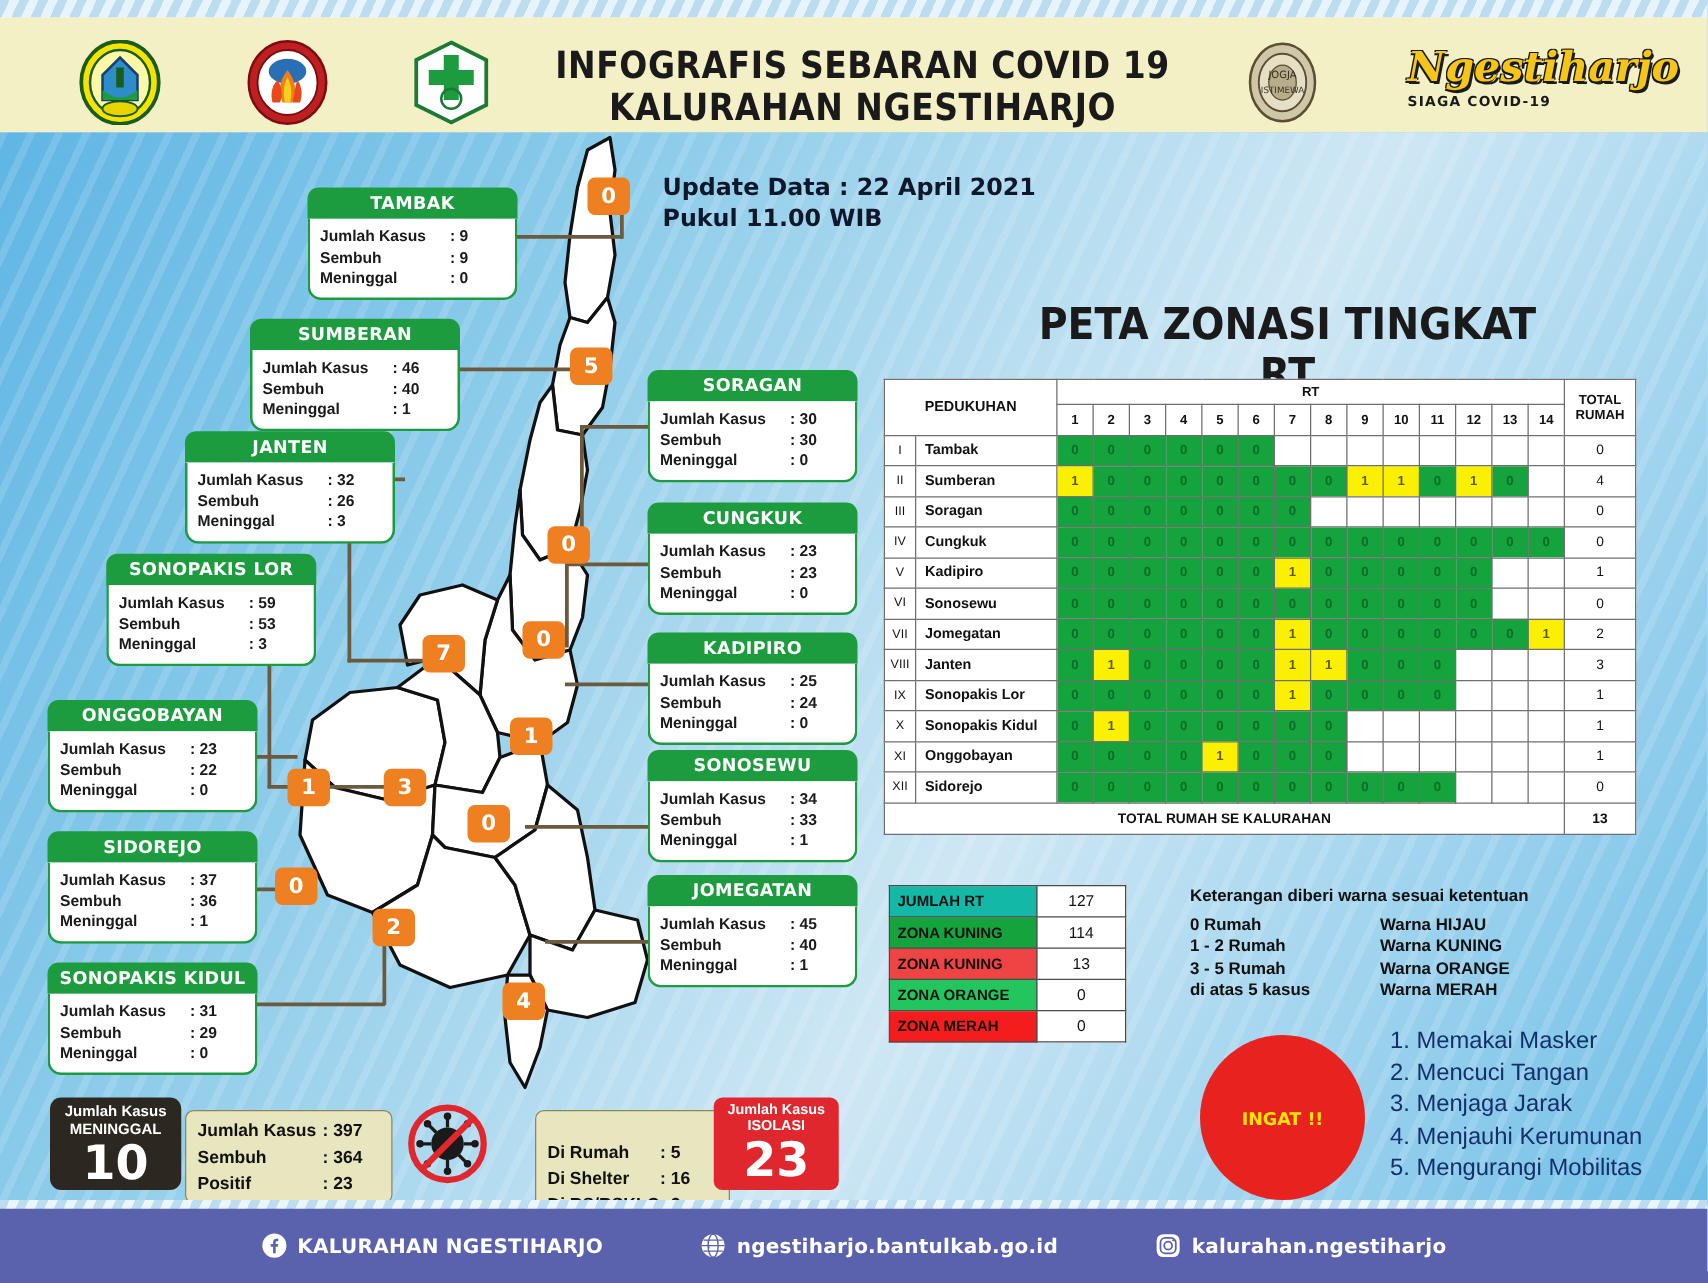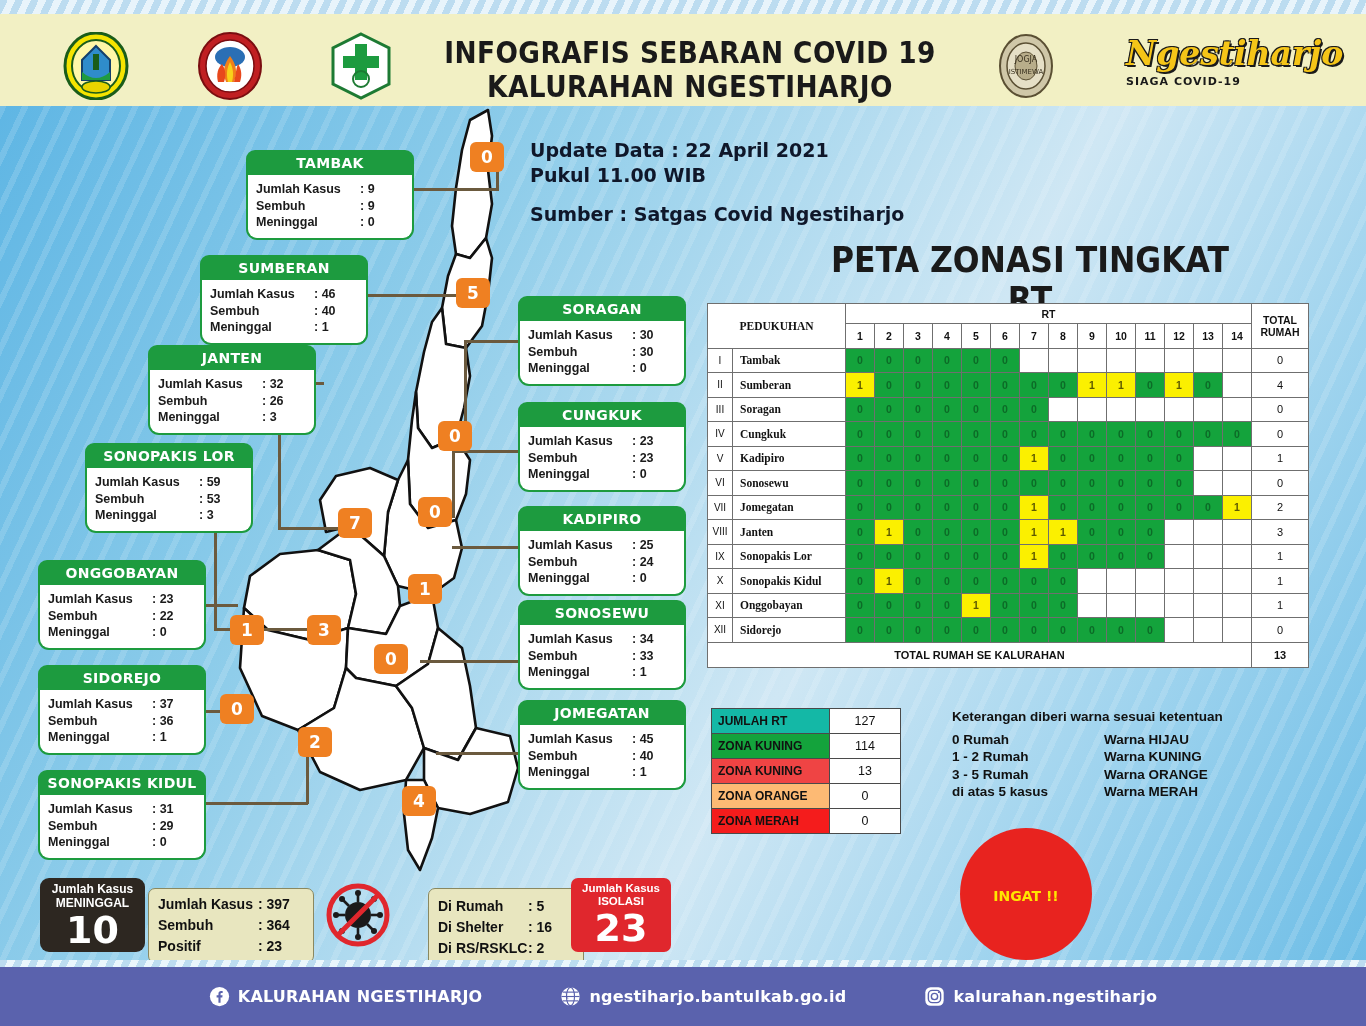--- a/index.html
+++ b/index.html
@@ -73,21 +73,21 @@
 
   
   .mapwrap{position:absolute;left:170px;top:108px;width:360px;height:790px;}
 
   
   .tbl{position:absolute;left:707px;top:303px;border-collapse:collapse;background:#fff;
     font-family:"Liberation Sans", sans-serif;}
   .tbl td,.tbl th{border:1px solid #6f6f6f;text-align:center;vertical-align:middle;
     font-size:10.5px;color:#111;}
   .tbl th{font-weight:bold;background:#fff;}
-  .tbl .ped{font-weight:bold;font-size:11.5px;text-align:left;padding-left:7px;width:104px;font-family:Liberation Serif, serif;}
+  .tbl .ped{font-weight:bold;font-size:11.5px;text-align:left;padding-left:7px;width:104px;}
   .tbl .rn{width:22px;font-size:10px;}
   .tbl .cell{width:26px;height:21.5px;font-weight:bold;}
   .tbl .g{background:#14a33c;color:#0c6b27;}
   .tbl .y{background:#fbf000;color:#5e5a00;}
   .tbl .blank{background:#fff;}
   .tbl .tot{width:54px;font-size:11px;}
   .tbl .hdrt{font-size:10.5px;font-weight:bold;line-height:12px;}
   .tbl .totalrow td{font-weight:bold;font-size:11px;height:22px;}
 
   
@@ -185,21 +185,20 @@
       <div class="script">Ngestiharjo</div>
       <div class="sub">SIAGA COVID-19</div>
     </div>
   </div>
 
   <div class="body-bg"></div>
 
   <div class="updbox">
     <div class="l">Update Data : 22 April 2021</div>
     <div class="l">Pukul 11.00 WIB</div>
-    <div class="l l2">Sumber : Satgas Covid Ngestiharjo</div>
   </div>
 
   <div class="peta">PETA ZONASI TINGKAT RT</div>
 
   <div class="mapwrap">
     <svg width="360" height="790" viewBox="0 0 360 790">
       <g fill="#ffffff" stroke="#111111" stroke-width="2.6" stroke-linejoin="round">
         <path d="M318 2 L322 28 L318 62 L322 96 L316 130 L300 150 L286 146 L282 118 L286 80 L292 42 L300 12 Z"></path>
         <path d="M286 146 L300 150 L316 130 L322 150 L318 186 L312 218 L296 240 L276 236 L272 200 L278 168 Z"></path>
         <path d="M272 200 L276 236 L296 240 L300 268 L294 300 L286 330 L262 340 L248 320 L246 284 L254 244 L262 214 Z"></path>
@@ -739,21 +738,21 @@
         </tr>
         <tr>
           <td class="lbl" style="background: rgb(20, 163, 60);">ZONA KUNING</td>
           <td class="num">114</td>
         </tr>
         <tr>
           <td class="lbl" style="background: #ef4444;">ZONA KUNING</td>
           <td class="num">13</td>
         </tr>
         <tr>
-          <td class="lbl" style="background: #fdba74;">ZONA ORANGE</td>
+          <td class="lbl" style="background: #22c55e;">ZONA ORANGE</td>
           <td class="num">0</td>
         </tr>
         <tr>
           <td class="lbl" style="background: rgb(244, 28, 28);">ZONA MERAH</td>
           <td class="num">0</td>
         </tr>
       </tbody>
     </table>
 
   <div class="keter">
@@ -773,20 +772,27 @@
         </div>
         <div class="r">
           <span class="c1">di atas 5 kasus</span>
           <span>Warna MERAH</span>
         </div>
       </div>
   </div>
 
   <div class="ingat">
     <div class="t1">INGAT !!</div>
+  </div>
+  <div class="fivem">
+    <div>1. Memakai Masker</div>
+    <div>2. Mencuci Tangan</div>
+    <div>3. Menjaga Jarak</div>
+    <div>4. Menjauhi Kerumunan</div>
+    <div>5. Mengurangi Mobilitas</div>
   </div>
 
   <div class="deadbox">
     <div class="t"><span>Jumlah Kasus</span><br>
       <span>MENINGGAL</span></div>
     <div class="n">10</div>
   </div>
 
   <div class="beige" style="left:148px;top:888px;width:146px;padding:5px 9px;">
     <div class="ln">
@@ -826,21 +832,21 @@
             <circle cx="-16" cy="16" r="3"></circle>
           <circle cx="-22" cy="0" r="3"></circle>
             <circle cx="-16" cy="-16" r="3"></circle>
         </g>
       </g>
       <circle cx="33" cy="33" r="29" fill="none" stroke="#e0272d" stroke-width="5"></circle>
       <line x1="13" y1="53" x2="53" y2="13" stroke="#e0272d" stroke-width="5"></line>
     </svg>
   </div>
 
-  <div class="beige" style="left:428px;top:888px;width:136px;padding:7px 9px;">
+  <div class="beige" style="left:428px;top:888px;width:136px;padding:22px 9px;">
     <div class="ln">
         <span class="k">Di Rumah</span>
         <span class="v">: 5</span>
       </div>
     <div class="ln">
         <span class="k">Di Shelter</span>
         <span class="v">: 16</span>
       </div>
     <div class="ln">
         <span class="k">Di RS/RSKLC</span>

